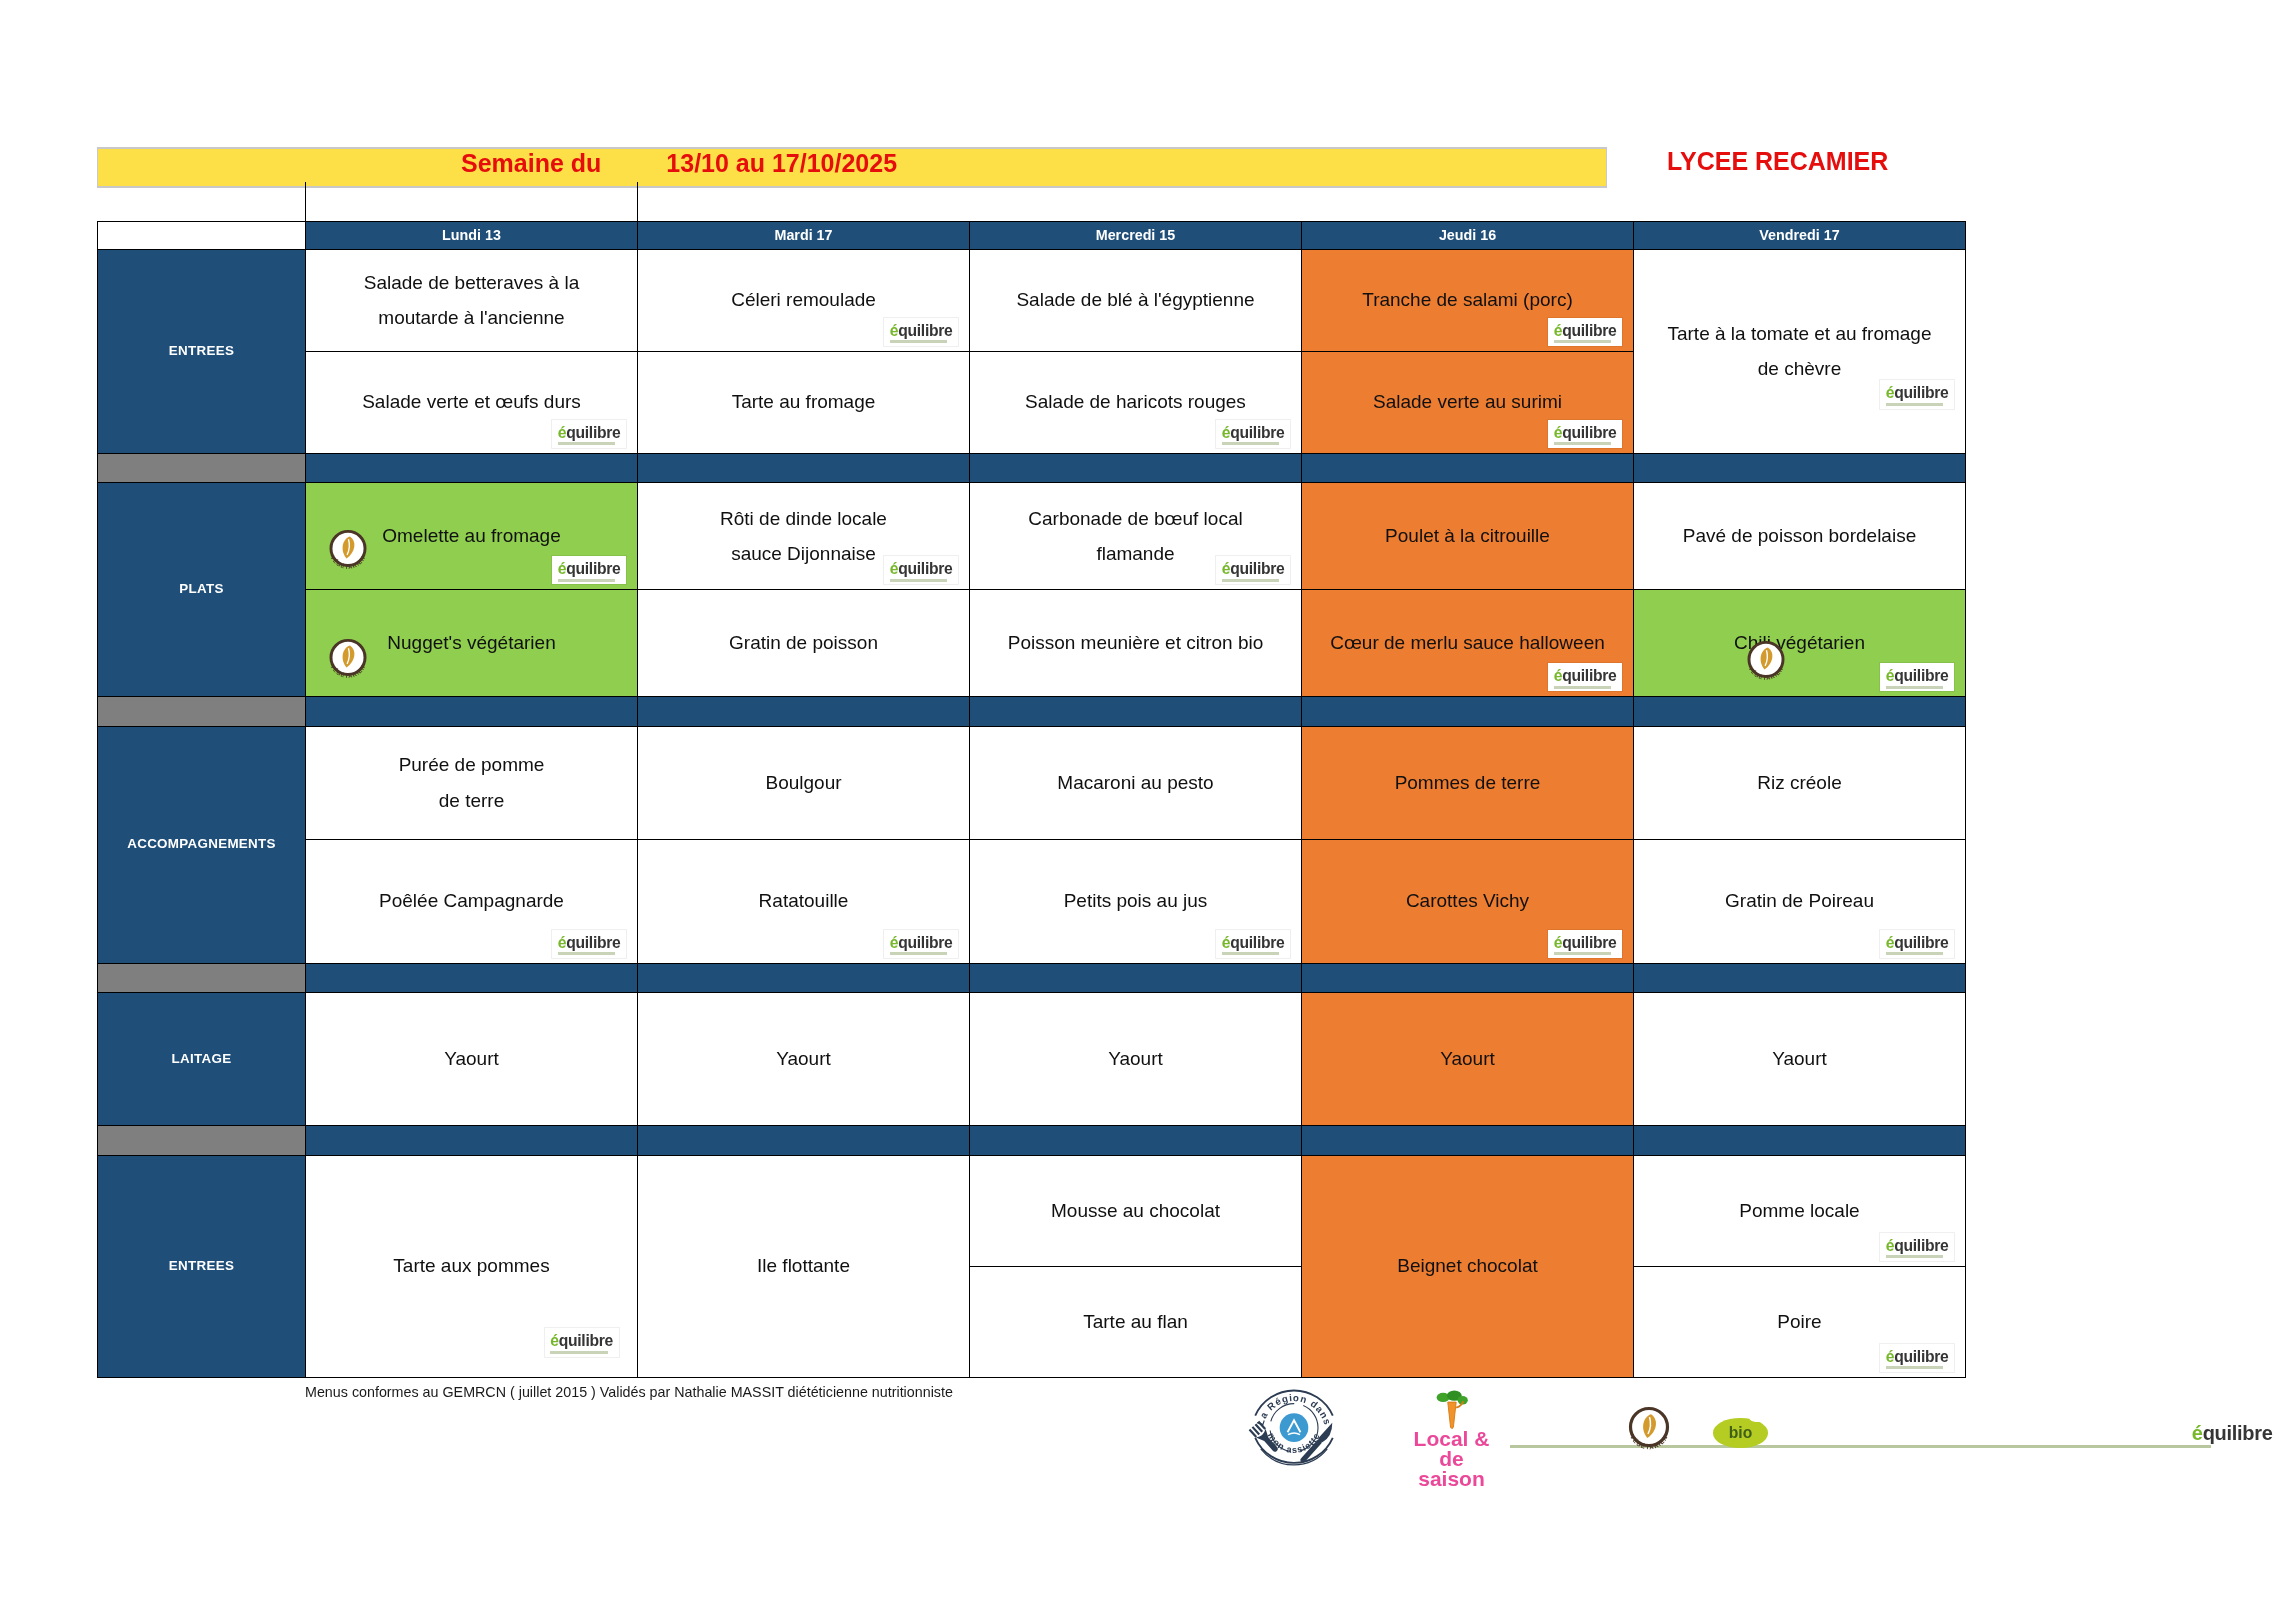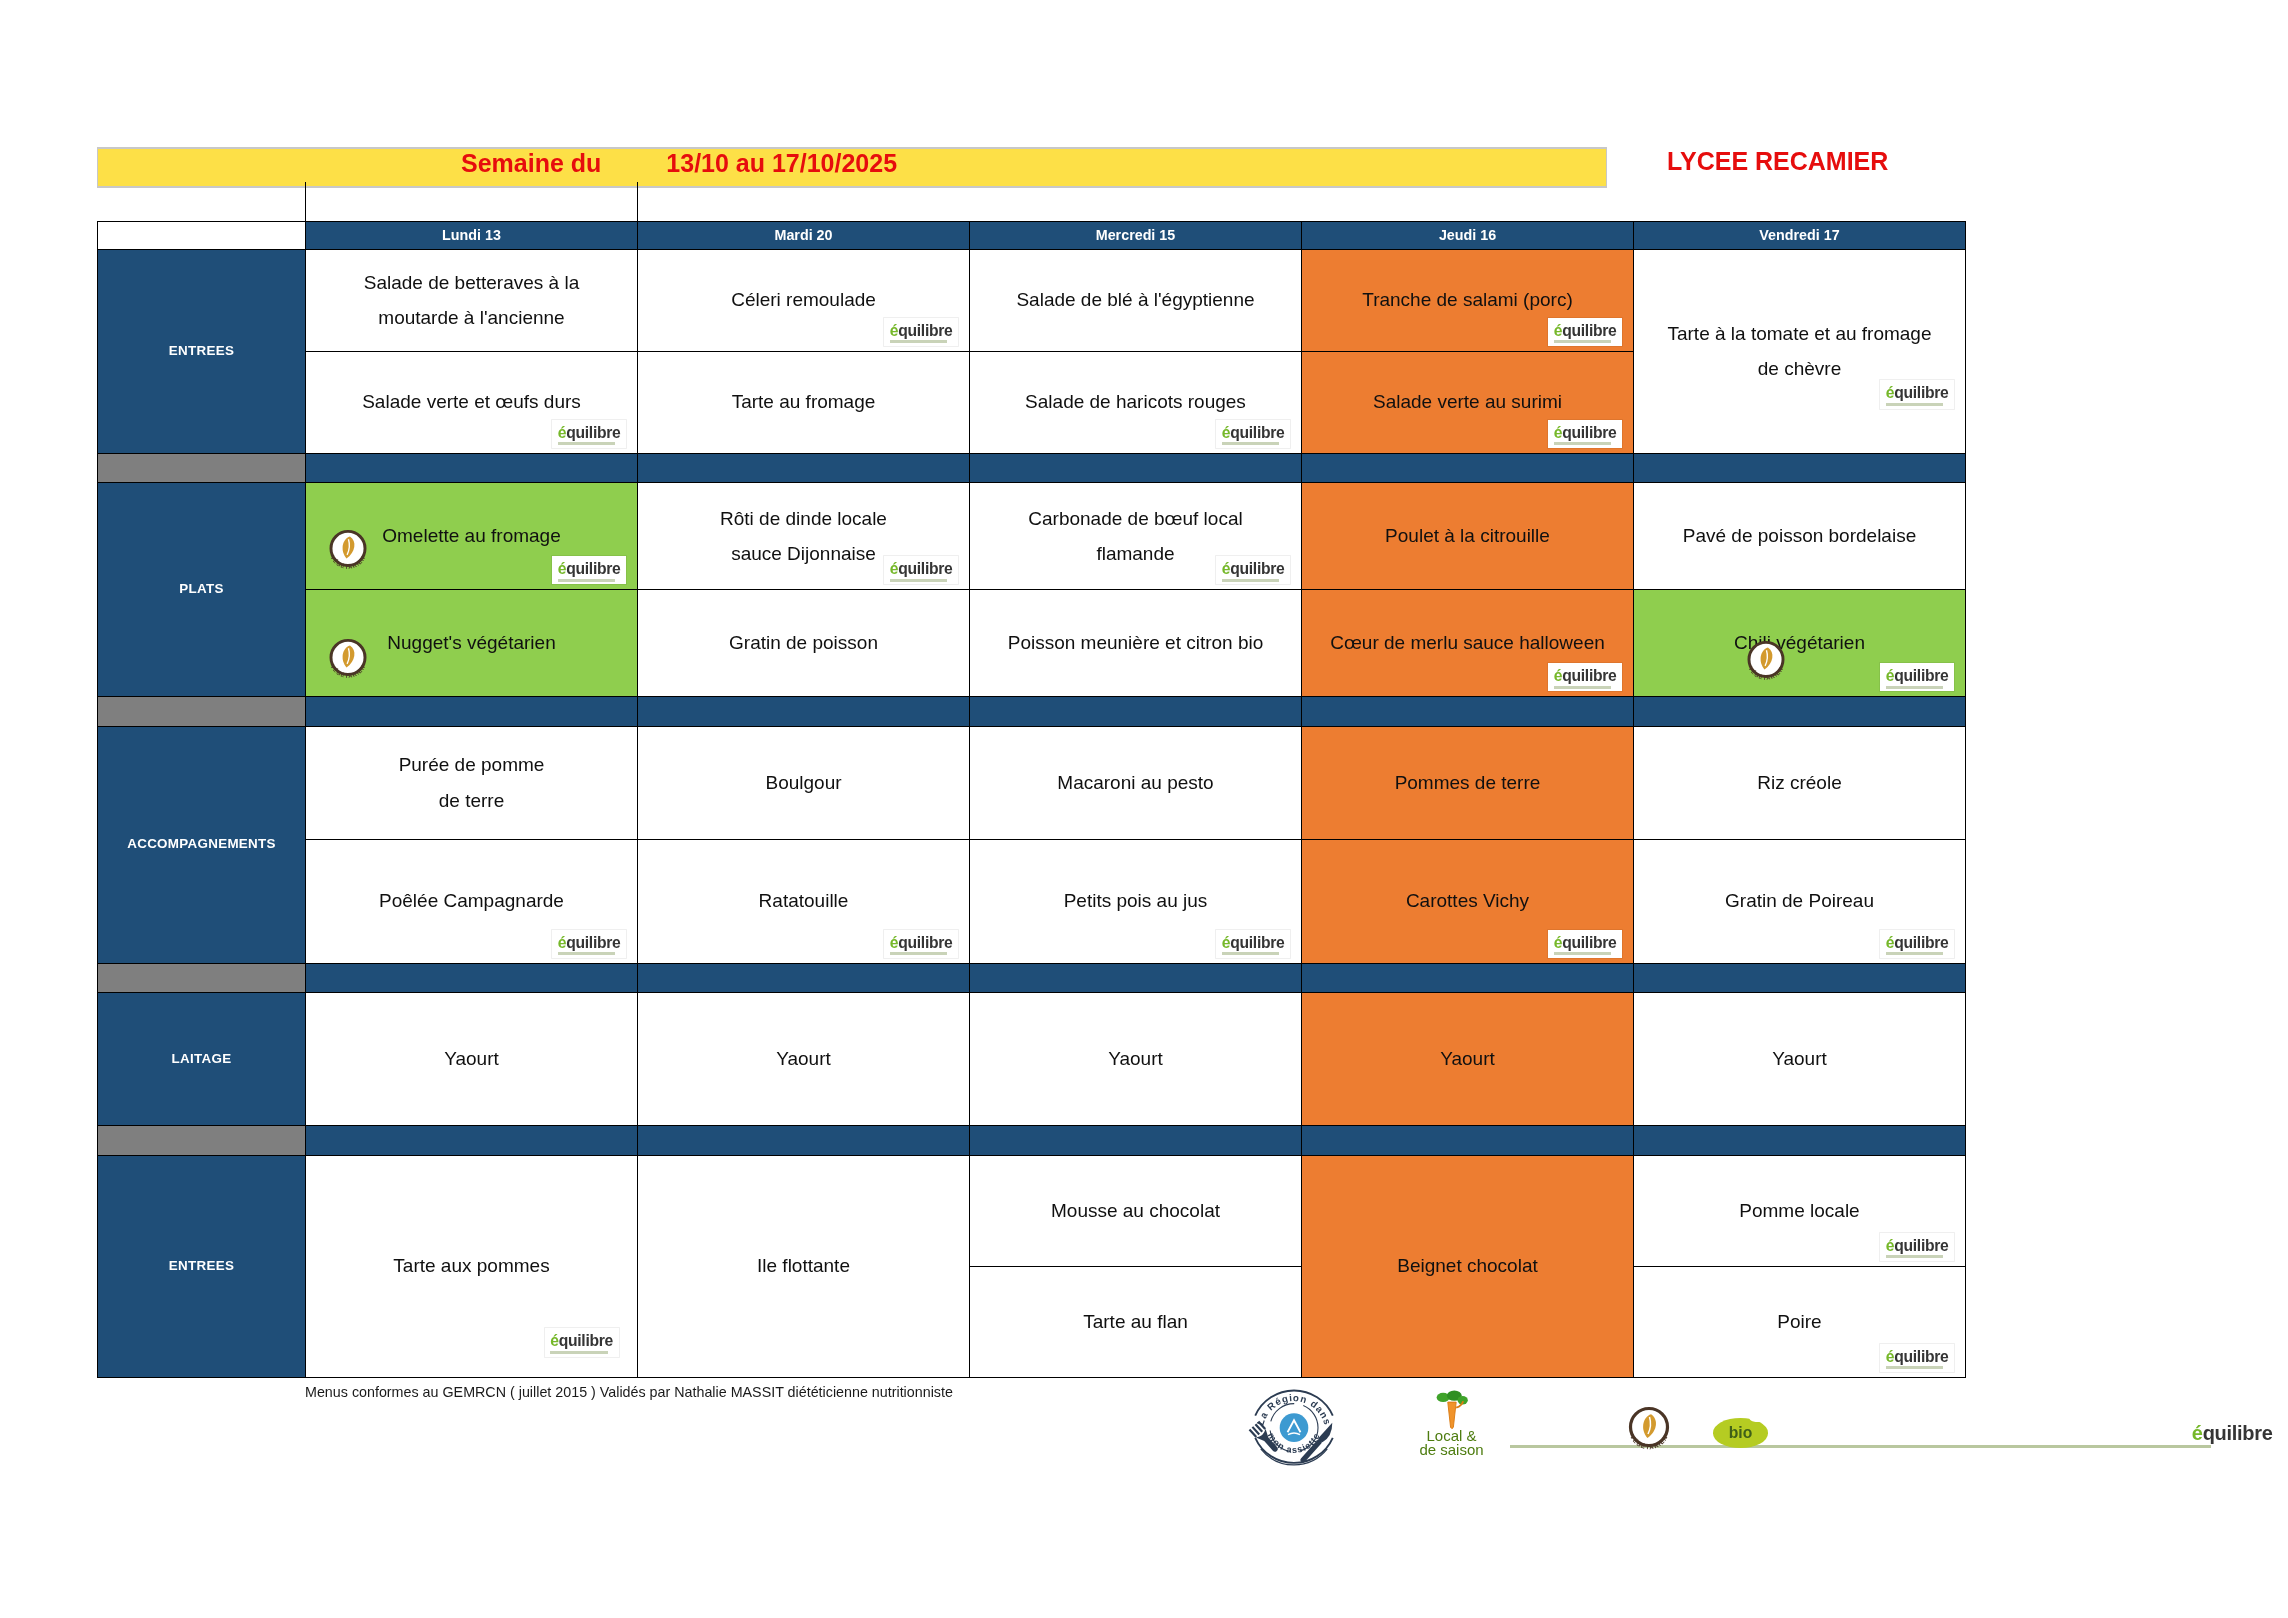--- a/index.html
+++ b/index.html
@@ -47,21 +47,21 @@
   
   .veg{position:absolute;left:18.5px;bottom:9.2px;}
   .veg.v-top{bottom:11px;}
   .veg.v-chili{left:109px;bottom:7.4px;}
   .veg.foot{position:absolute;left:1624px;top:1405px;}
 
   
   .note{position:absolute;left:305px;top:1384px;font-size:14.3px;color:#1a1a1a;}
   .stamp{position:absolute;left:1246px;top:1375px;}
   .local{position:absolute;left:1407px;top:1390px;width:89px;text-align:center;
-         color:#4d7c0f;font-weight:normal;font-size:15px;line-height:.95;}
+         color:#ec4899;font-weight:bold;font-size:21px;line-height:.95;}
   .local .carrot{display:block;margin:0 auto -1.8px auto;}
   .bio{position:absolute;left:1713px;top:1418px;width:55px;height:29.5px;background:#b5cc22;
        border-radius:50%;display:flex;align-items:center;justify-content:center;
        font-size:15.7px;font-weight:bold;color:#3f6018;}
   .bio i{position:absolute;top:-1.8px;right:3.7px;width:14px;height:7.4px;background:#fff;
          border-radius:0 100% 0 100%;transform:rotate(-18deg);}
 </style>
 </head>
 <body>
 
@@ -95,21 +95,21 @@
     <td class="sp spr"></td>
     <td class="sp"></td>
     <td class="sp"></td>
     <td class="sp"></td>
     <td class="sp"></td>
   </tr>
 
   <tr style="height:28px">
     <td class="c"></td>
     <td class="c hd bg-blue">Lundi 13</td>
-    <td class="c hd bg-blue">Mardi 20</td>
+    <td class="c hd bg-blue">Mardi 17</td>
     <td class="c hd bg-blue">Mercredi 15</td>
     <td class="c hd bg-blue">Jeudi 16</td>
     <td class="c hd bg-blue">Vendredi 17</td>
   </tr>
 
   <tr style="height:102px">
     <td class="c cat bg-blue" rowspan="2">ENTREES</td>
     <td class="c">
       <div class="t">Salade de betteraves à la
 moutarde à l'ancienne</div>

